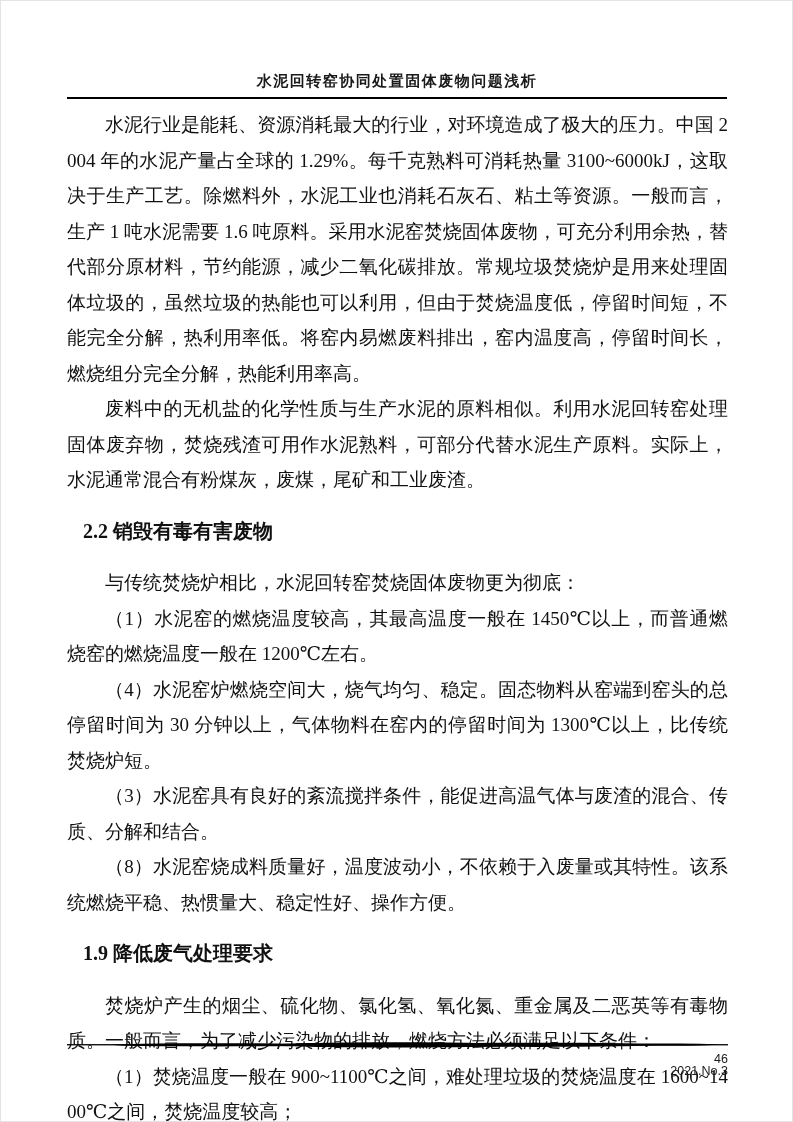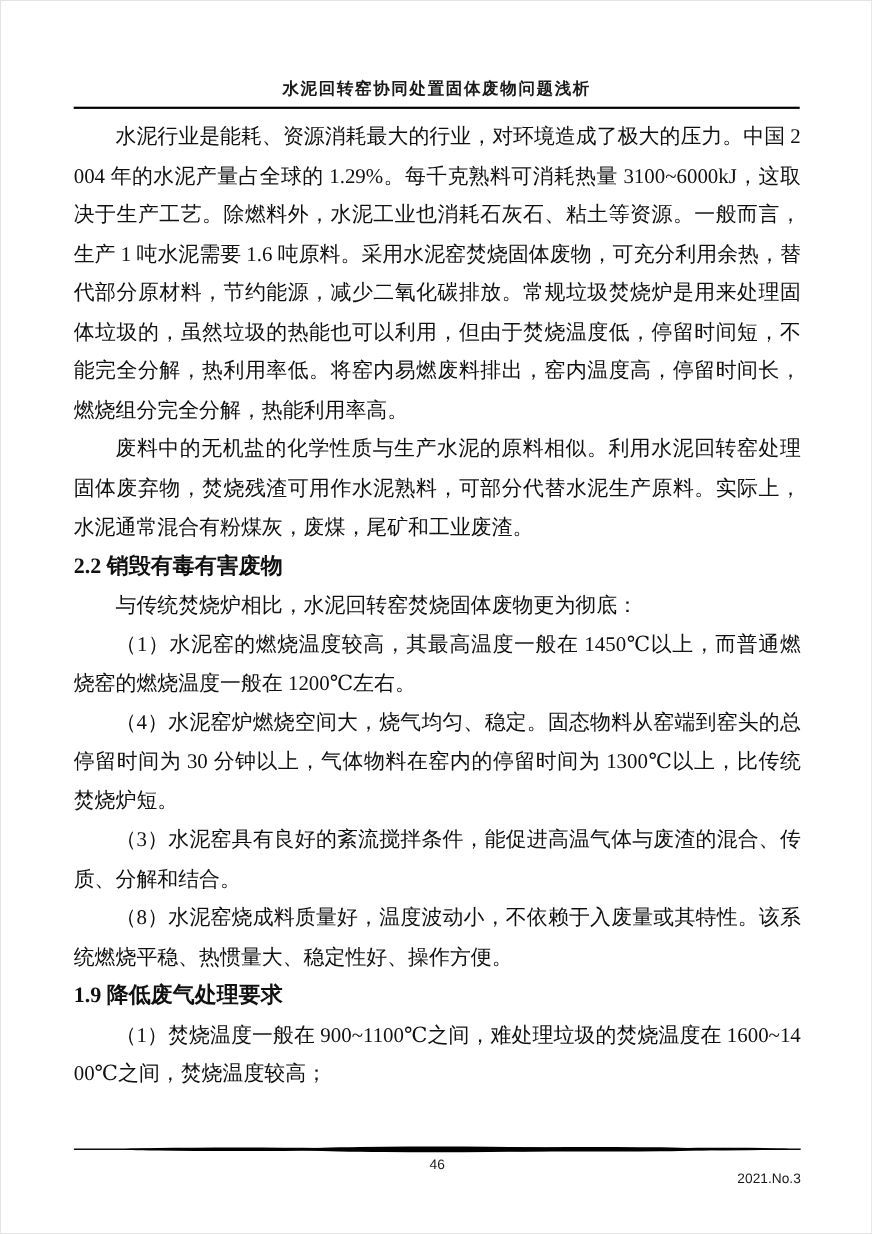--- a/index.html
+++ b/index.html
@@ -46,21 +46,21 @@
     line-height: 35.5px;
     text-align: justify;
     word-break: break-all;
   }
   .doc-body p {
     margin: 0;
     padding: 0;
     text-indent: 2em;
   }
   .doc-body h2 {
-    margin: 0;
+    margin: 16px;
     padding: 0;
     font-size: 20px;
     line-height: 35.5px;
     font-weight: bold;
     text-indent: 0;
     font-family: "Liberation Serif", "DejaVu Serif", serif;
   }
   .footer {
     position: absolute;
     left: 66px;
@@ -76,21 +76,21 @@
     position: relative;
     margin-top: 1px;
     height: 18px;
     font-family: "Liberation Sans", "DejaVu Sans", sans-serif;
     font-size: 12.5px;
     line-height: 18px;
     color: #1a1a1a;
   }
   .footer-page {
     display: block;
-    text-align: center;
+    text-align: right;
   }
   .footer-issue {
     position: absolute;
     right: 0;
     top: 12px;
   }
 </style>
 </head>
 <body>
 
@@ -104,20 +104,21 @@
   <div class="doc-body">
     <p>水泥行业是能耗、资源消耗最大的行业，对环境造成了极大的压力。中国 2004 年的水泥产量占全球的 1.29%。每千克熟料可消耗热量 3100~6000kJ，这取决于生产工艺。除燃料外，水泥工业也消耗石灰石、粘土等资源。一般而言，生产 1 吨水泥需要 1.6 吨原料。采用水泥窑焚烧固体废物，可充分利用余热，替代部分原材料，节约能源，减少二氧化碳排放。常规垃圾焚烧炉是用来处理固体垃圾的，虽然垃圾的热能也可以利用，但由于焚烧温度低，停留时间短，不能完全分解，热利用率低。将窑内易燃废料排出，窑内温度高，停留时间长，燃烧组分完全分解，热能利用率高。</p>
     <p>废料中的无机盐的化学性质与生产水泥的原料相似。利用水泥回转窑处理固体废弃物，焚烧残渣可用作水泥熟料，可部分代替水泥生产原料。实际上，水泥通常混合有粉煤灰，废煤，尾矿和工业废渣。</p>
     <h2>2.2 销毁有毒有害废物</h2>
     <p>与传统焚烧炉相比，水泥回转窑焚烧固体废物更为彻底：</p>
     <p>（1）水泥窑的燃烧温度较高，其最高温度一般在 1450℃以上，而普通燃烧窑的燃烧温度一般在 1200℃左右。</p>
     <p>（4）水泥窑炉燃烧空间大，烧气均匀、稳定。固态物料从窑端到窑头的总停留时间为 30 分钟以上，气体物料在窑内的停留时间为 1300℃以上，比传统焚烧炉短。</p>
     <p>（3）水泥窑具有良好的紊流搅拌条件，能促进高温气体与废渣的混合、传质、分解和结合。</p>
     <p>（8）水泥窑烧成料质量好，温度波动小，不依赖于入废量或其特性。该系统燃烧平稳、热惯量大、稳定性好、操作方便。</p>
     <h2>1.9 降低废气处理要求</h2>
+    <p>焚烧炉产生的烟尘、硫化物、氯化氢、氧化氮、重金属及二恶英等有毒物质。一般而言，为了减少污染物的排放，燃烧方法必须满足以下条件：</p>
     <p>（1）焚烧温度一般在 900~1100℃之间，难处理垃圾的焚烧温度在 1600~1400℃之间，焚烧温度较高；</p>
   </div>
 
   <div class="footer">
     <svg class="footer-rule-svg" viewBox="0 0 661 8" preserveAspectRatio="none" aria-hidden="true">
       <rect x="0" y="3.1" width="661" height="1.3" fill="#000000"></rect>
       <ellipse cx="150" cy="3.8" rx="105" ry="1.6" fill="#000000"></ellipse>
       <ellipse cx="330" cy="3.9" rx="125" ry="2.6" fill="#000000"></ellipse>
       <ellipse cx="470" cy="3.8" rx="115" ry="2.1" fill="#000000"></ellipse>
       <ellipse cx="590" cy="3.6" rx="60" ry="1.2" fill="#000000"></ellipse>

